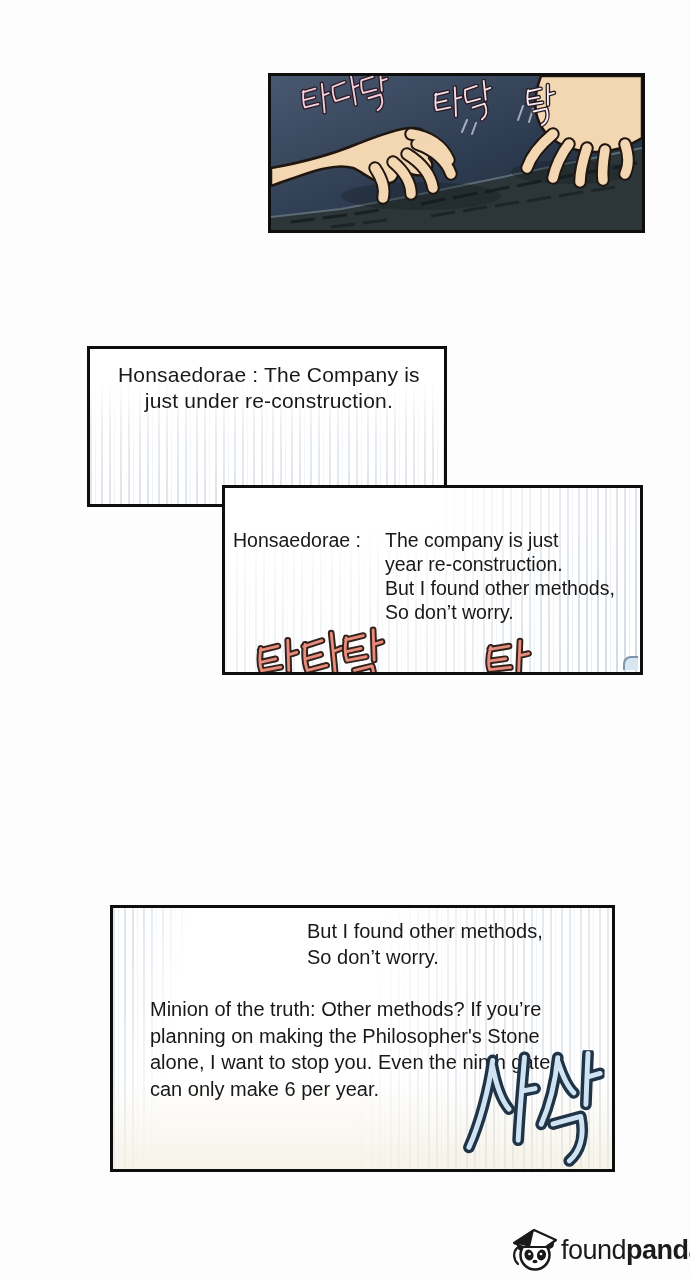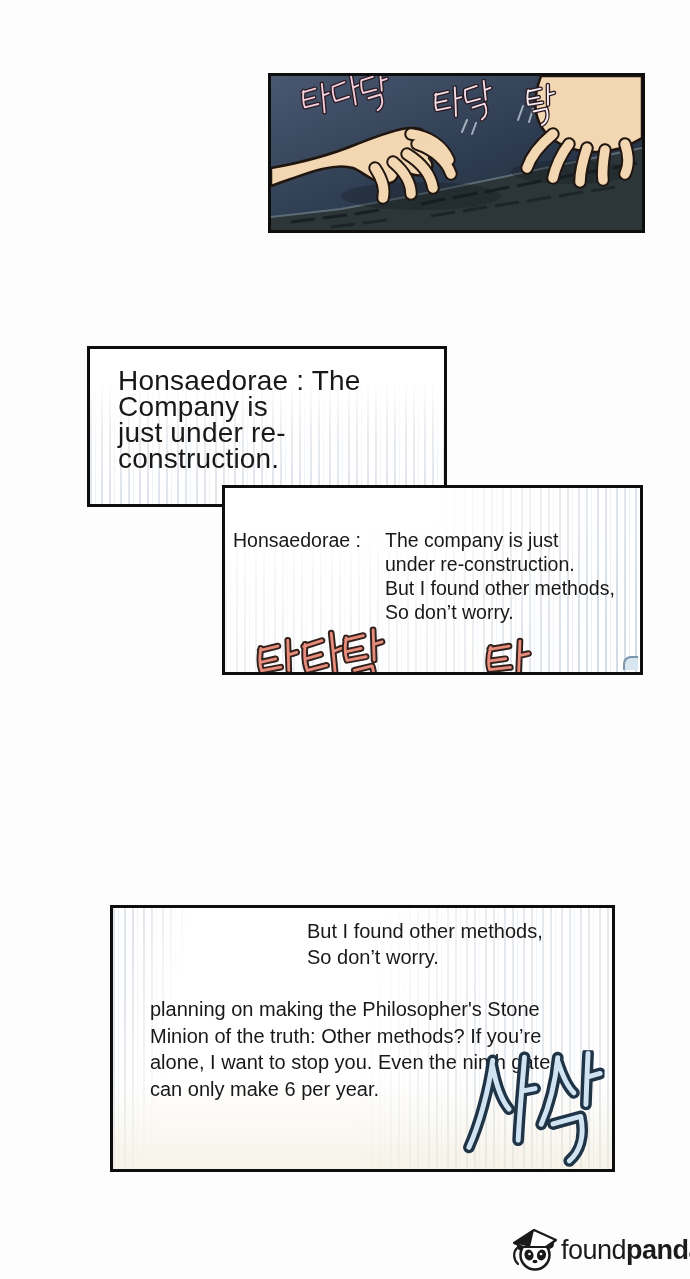--- a/index.html
+++ b/index.html
@@ -34,21 +34,21 @@
   .mask-right {
     -webkit-mask-image:linear-gradient(to right,transparent 50%,#000 92%);
             mask-image:linear-gradient(to right,transparent 50%,#000 92%);
   }
   .mask-sides {
     -webkit-mask-image:linear-gradient(100deg,#000 0 5%,transparent 15% 50%,rgba(0,0,0,0.85) 72% 100%);
             mask-image:linear-gradient(100deg,#000 0 5%,transparent 15% 50%,rgba(0,0,0,0.85) 72% 100%);
   }
   .dim { opacity:0.5; }
 
-  .p1-text { position:absolute; left:28px; top:19px; font-size:28px; line-height:26px; letter-spacing:0.2px; }
+  .p1-text { position:absolute; left:28px; top:13px; font-size:21px; line-height:26px; letter-spacing:0.2px;text-align:center; }
   .p2-text { position:absolute; left:8px;  top:40px; font-size:19.5px; line-height:24px; }
   .p2-speaker { display:inline-block; width:152px; }
   .p2-cont { margin-left:152px; }
   .p3-quote  { position:absolute; left:194px; top:10px; font-size:20px; line-height:26px; }
   .p3-minion { position:absolute; left:37px;  top:88px; font-size:20px; line-height:26.5px; }
 
   
   .p2-band {
     position:absolute; left:0; right:0; top:193px; height:18px;
     background:linear-gradient(#a9c3d7,#c6d9e7);
@@ -185,21 +185,21 @@
   </section>
 
   <section class="panel p2">
     <div class="streaks mask-bottom dim"></div>
     <div class="streaks mask-right"></div>
     <div class="p2-band"></div>
     <div class="p2-line"></div>
     <div class="p2-corner"></div>
     <div class="p2-text">
       <div><span class="p2-speaker">Honsaedorae :</span><span>The company is just</span></div>
-      <div class="p2-cont">under re-construction.</div>
+      <div class="p2-cont">year re-construction.</div>
       <div class="p2-cont">But I found other methods,</div>
       <div class="p2-cont">So don’t worry.</div>
     </div>
     <div class="sfx sfx-p2a" aria-label="탁타탁"><svg width="139" height="72" viewBox="0 0 139 72">
           <g transform="translate(5,4) scale(0.43 0.48484848484848486) rotate(2)">
             <path d="M58 14 L16 20 M50 40 L16 44 M18 16 C12 36 12 52 15 62 L60 58 M82 4 C80 32 79 52 78 66 M80 34 L100 30 M30 84 L72 78 C78 102 70 120 54 128" fill="none" stroke="#33211c" stroke-width="6.72" stroke-linecap="round" stroke-linejoin="round" vector-effect="non-scaling-stroke"></path>
             <path d="M58 14 L16 20 M50 40 L16 44 M18 16 C12 36 12 52 15 62 L60 58 M82 4 C80 32 79 52 78 66 M80 34 L100 30 M30 84 L72 78 C78 102 70 120 54 128" fill="none" stroke="#e88c7c" stroke-width="2.8223999999999996" stroke-linecap="round" stroke-linejoin="round" vector-effect="non-scaling-stroke"></path>
           </g>
           <g transform="translate(48,4) scale(0.43 0.48484848484848486) rotate(-2)">
             <path d="M60 18 L16 24 M52 46 L16 50 M20 20 C13 44 13 62 16 74 L62 70 M84 6 C82 44 80 78 78 100 M82 44 L102 40" fill="none" stroke="#33211c" stroke-width="6.72" stroke-linecap="round" stroke-linejoin="round" vector-effect="non-scaling-stroke"></path>
@@ -219,22 +219,22 @@
   </section>
 
   <section class="panel p3">
     <div class="streaks mask-sides"></div>
     <div class="p3-tint"></div>
     <div class="p3-quote">
       <div>But I found other methods,</div>
       <div>So don’t worry.</div>
     </div>
     <div class="p3-minion">
+      <div>Minion of the truth: Other methods? If you’re</div>
       <div>planning on making the Philosopher's Stone</div>
-      <div>Minion of the truth: Other methods? If you’re</div>
       <div>alone, I want to stop you. Even the ninth gate</div>
       <div>can only make 6 per year.</div>
     </div>
     <div class="sfx sfx-p3a" aria-label="사삭"><svg width="142" height="120" viewBox="0 0 142 120">
           <g transform="translate(5,4) scale(0.66 0.8484848484848485) rotate(2)">
             <path d="M38 8 C34 44 22 84 8 112 M38 14 C46 40 56 56 66 64 M86 2 C84 40 82 74 82 100 M84 42 L104 38" fill="none" stroke="#203448" stroke-width="11.76" stroke-linecap="round" stroke-linejoin="round" vector-effect="non-scaling-stroke"></path>
             <path d="M38 8 C34 44 22 84 8 112 M38 14 C46 40 56 56 66 64 M86 2 C84 40 82 74 82 100 M84 42 L104 38" fill="none" stroke="#cfe3f2" stroke-width="4.9392" stroke-linecap="round" stroke-linejoin="round" vector-effect="non-scaling-stroke"></path>
           </g>
           <g transform="translate(71,4) scale(0.66 0.8484848484848485) rotate(-2)">
             <path d="M36 6 C32 34 24 60 10 84 M36 10 C44 30 52 42 60 48 M82 2 C80 28 79 46 78 62 M80 30 L100 26 M28 84 L70 76 C76 100 68 118 52 128" fill="none" stroke="#203448" stroke-width="11.76" stroke-linecap="round" stroke-linejoin="round" vector-effect="non-scaling-stroke"></path>

